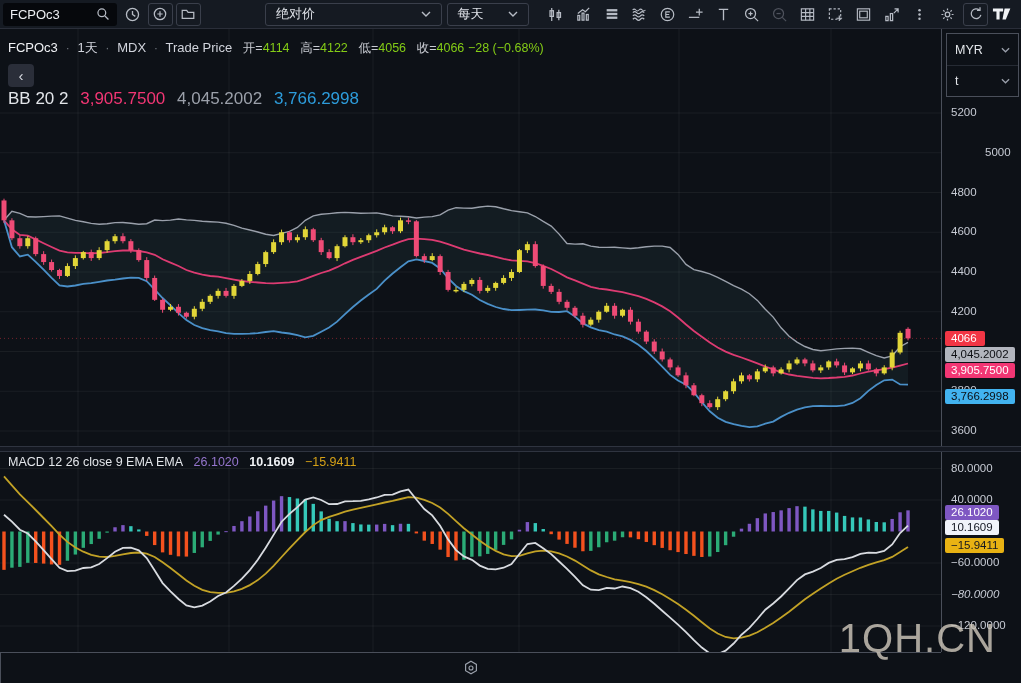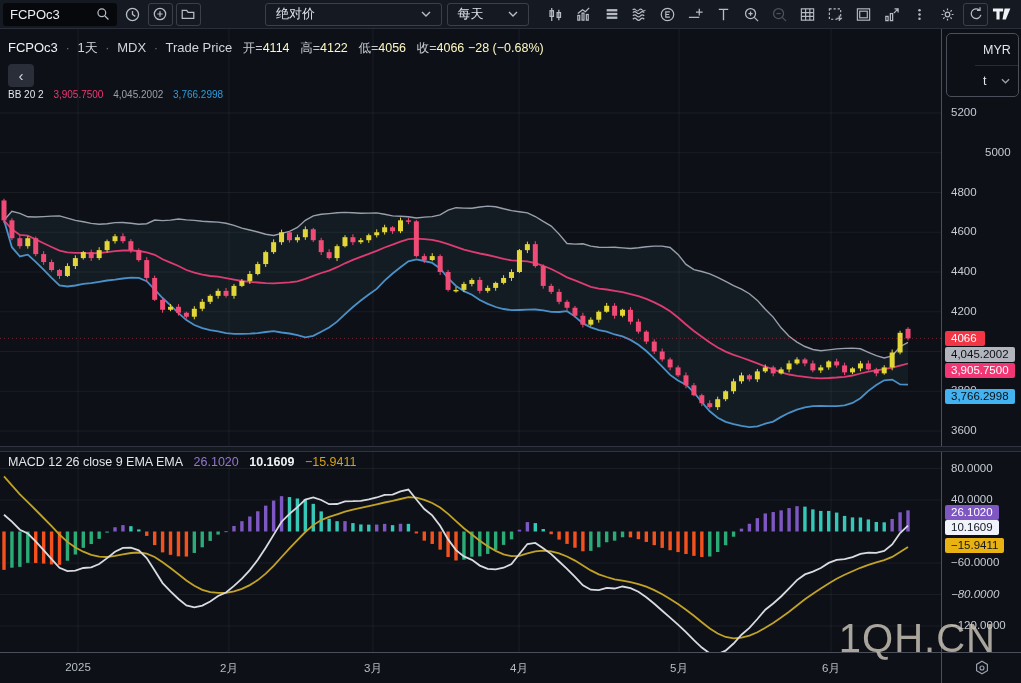--- a/index.html
+++ b/index.html
@@ -36,32 +36,32 @@
 
   .tick { position:absolute; left:9px; white-space:nowrap; }
   .badge { position:absolute; left:3px; min-width:40px; padding:1px 6px 2px 6px; border-radius:2px;
     font-size:11.5px; white-space:nowrap; }
   .time-label { position:absolute; top:8px; transform:translateX(-50%); font-size:11.5px; color:#b8bdc6; }
 
   
   .legend1 { position:absolute; left:8px; top:10px; font-size:13px; z-index:6; white-space:nowrap; }
   .legend1 .sep { color:#6b7078; margin:0 4px; }
   .legend1 .lbl { color:#c9ccd3; font-size:12.5px; margin-left:7px; }
-  .legend1 .val { color:#fef9c3; font-size:12.5px; }
-  .legend2 { position:absolute; left:8px; top:60px; font-size:10px; z-index:6; white-space:nowrap; }
+  .legend1 .val { color:#84cc16; font-size:12.5px; }
+  .legend2 { position:absolute; left:8px; top:60px; font-size:17px; z-index:6; white-space:nowrap; }
   .legend2 span { margin-right:7px; }
   .legend-macd { position:absolute; left:8px; top:3px; font-size:12.5px; z-index:6; white-space:nowrap; }
   .legend-macd span { margin-right:7px; }
   .back-btn { position:absolute; left:8px; top:35px; width:26px; height:23px; background:#2a2e39;
     border-radius:4px; display:flex; align-items:center; justify-content:center; color:#d8dbe2;
     font-size:15px; z-index:6; cursor:pointer; }
 
   
   .cur-widget { position:absolute; left:4px; top:4px; width:73px; border:1px solid #4a4f5a;
-    border-radius:5px; z-index:7; background:#0d1117;padding-left:28px; }
+    border-radius:0; z-index:7; background:#0d1117; }
   .cur-row { height:31px; display:flex; align-items:center; justify-content:space-between;
     padding:0 8px; font-size:12.5px; color:#e3e6ea; cursor:pointer; }
   .cur-row + .cur-row { border-top:1px solid #262b34; }
 
   .watermark { position:absolute; right:25px; top:616px; font-size:40px; letter-spacing:1px;
     color:#cdc6ba; opacity:.82; z-index:30; pointer-events:none; }
 </style>
 </head>
 <body>
 
@@ -719,28 +719,20 @@
       <div class="tick" style="top: 9.5px;">80.0000</div>
       <div class="tick" style="top: 41px;">40.0000</div>
       <div class="tick" style="top: 104px;">−60.0000</div>
       <div class="tick" style="top: 135.5px; font-style: italic;">−80.0000</div>
       <div class="tick" style="top: 167px;">−120.0000</div>
       <div class="badge" style="top: 53px; background: rgb(126, 87, 194); color: rgb(255, 255, 255); z-index: 5;">26.1020</div>
       <div class="badge" style="top: 68px; background: rgb(240, 243, 250); color: rgb(19, 23, 34); z-index: 5;">10.1609</div>
       <div class="badge" style="top: 86px; background: rgb(232, 178, 19); color: rgb(19, 23, 34); z-index: 5;">−15.9411</div>
     </div>
 
-  <div class="time-axis" id="time-axis">
-      <div class="time-label" style="left: 78px;">2025</div>
-      <div class="time-label" style="left: 229px;">2月</div>
-      <div class="time-label" style="left: 373px;">3月</div>
-      <div class="time-label" style="left: 519px;">4月</div>
-      <div class="time-label" style="left: 679px;">5月</div>
-      <div class="time-label" style="left: 831px;">6月</div>
-    </div>
   <div class="time-corner">
     <svg width="18" height="18" viewBox="0 0 20 20" fill="none" stroke="#9aa0ab" stroke-width="1.3">
       <path d="M10 2.5 l6 3.5 v7 l-6 3.5 l-6 -3.5 v-7 z"></path>
         <circle cx="10" cy="10" r="2.2"></circle>
       </svg>
   </div>
 </div>
 
 <div class="watermark">1QH.CN</div>
 

